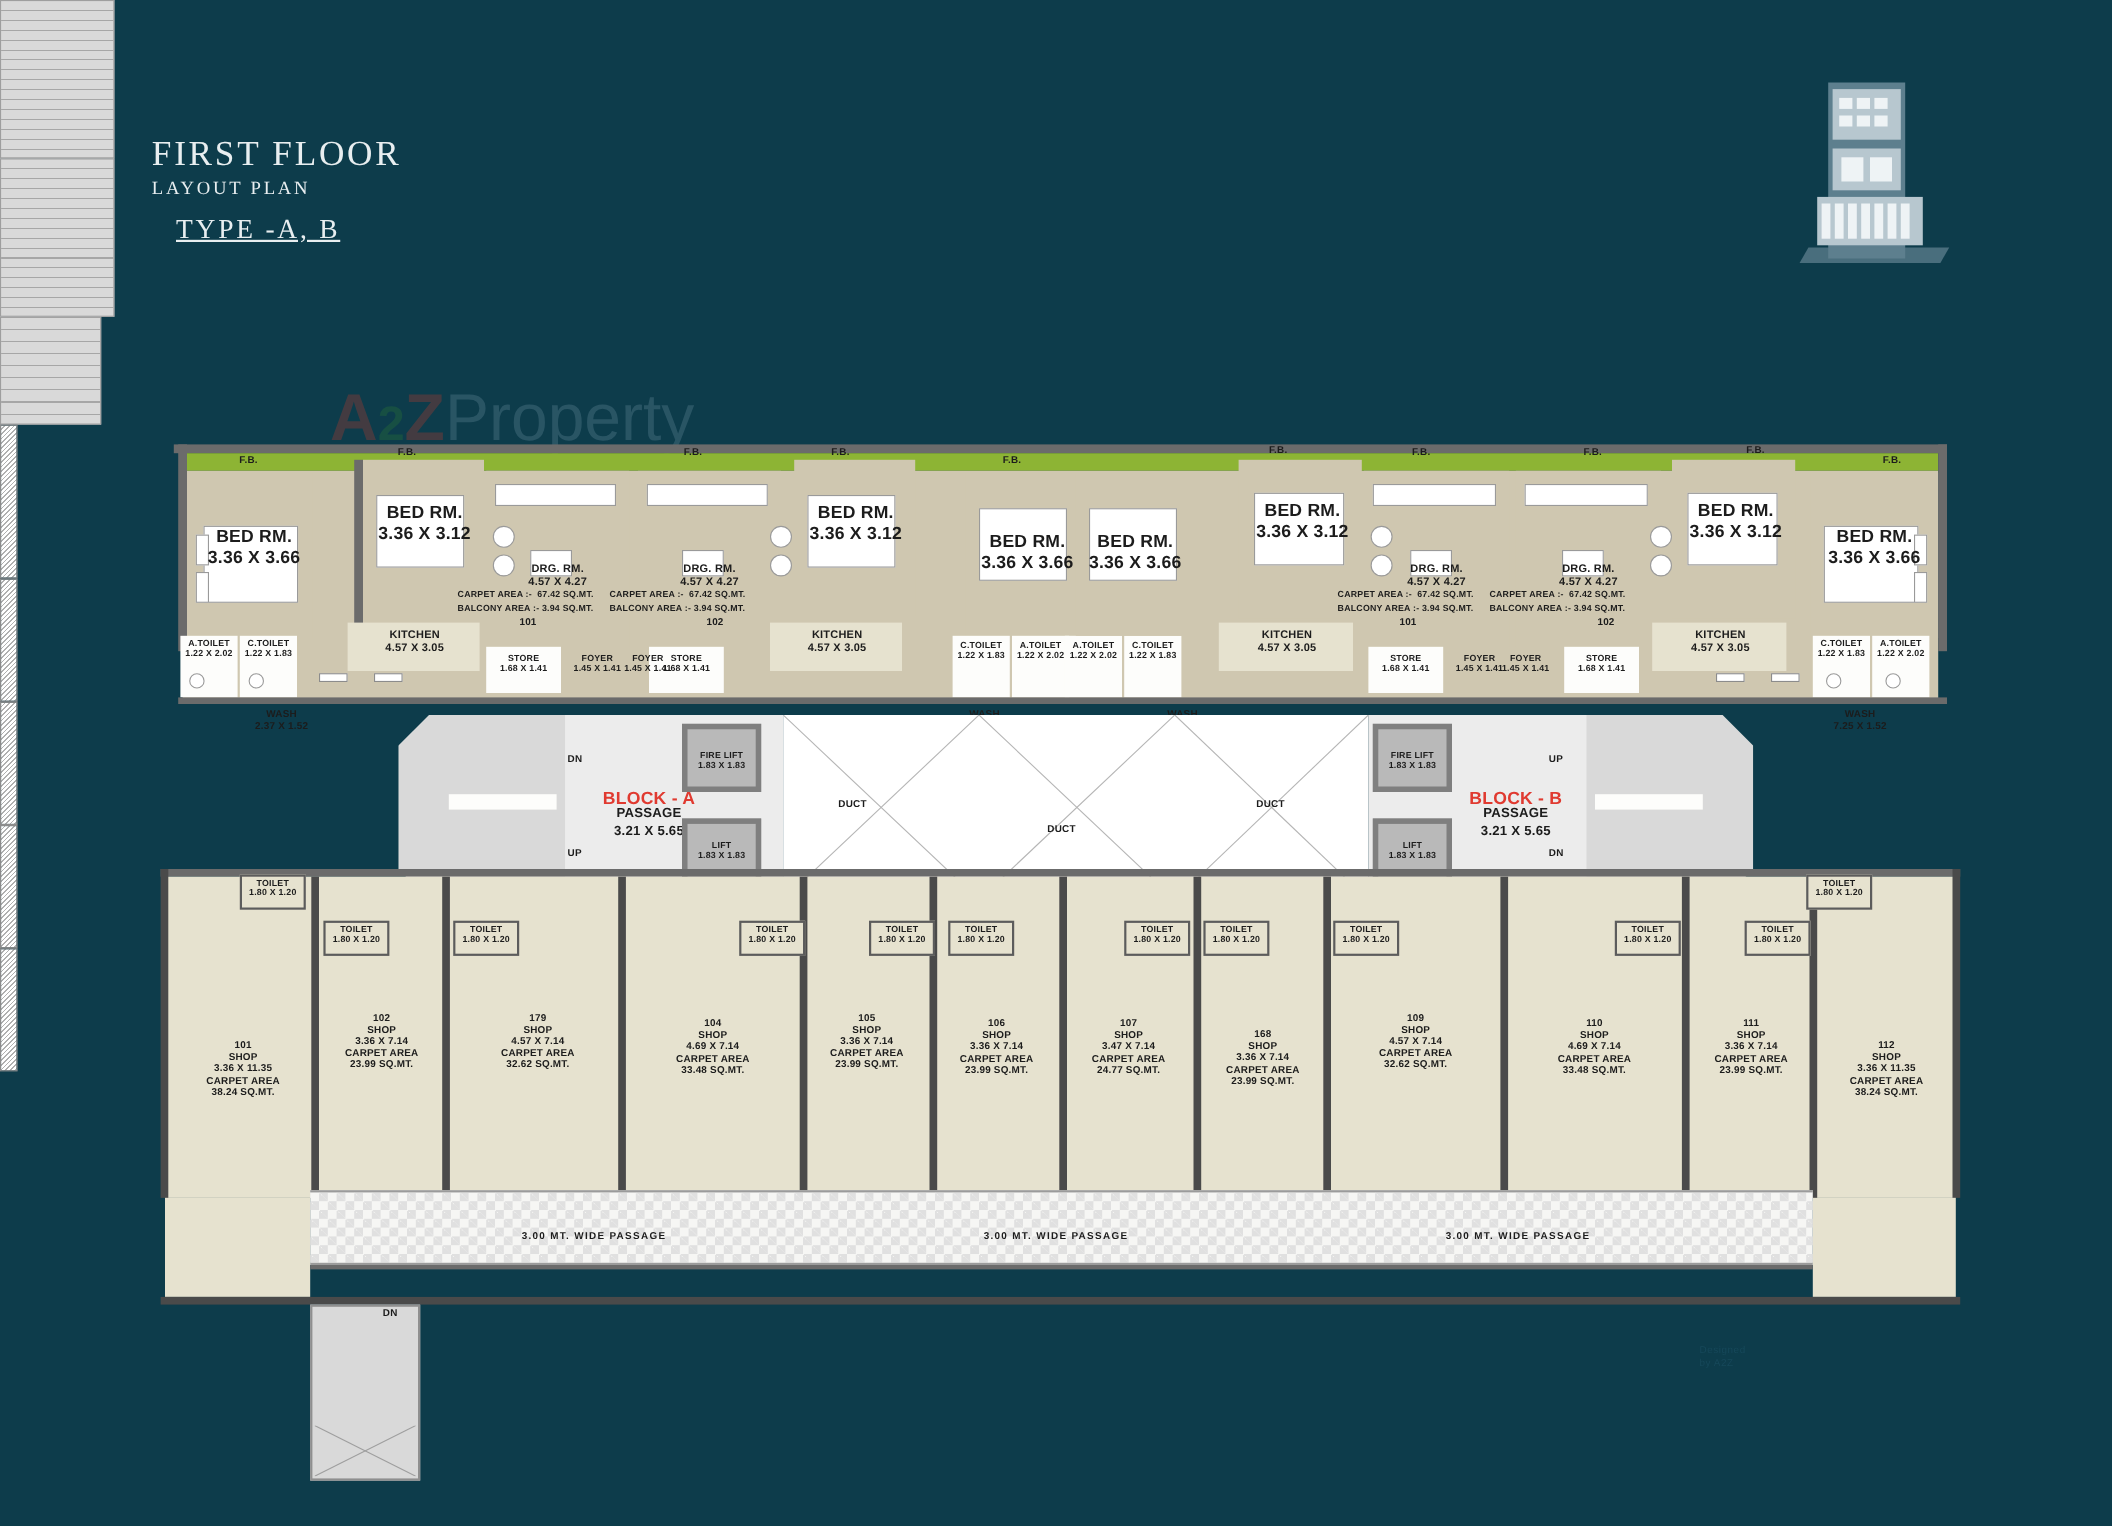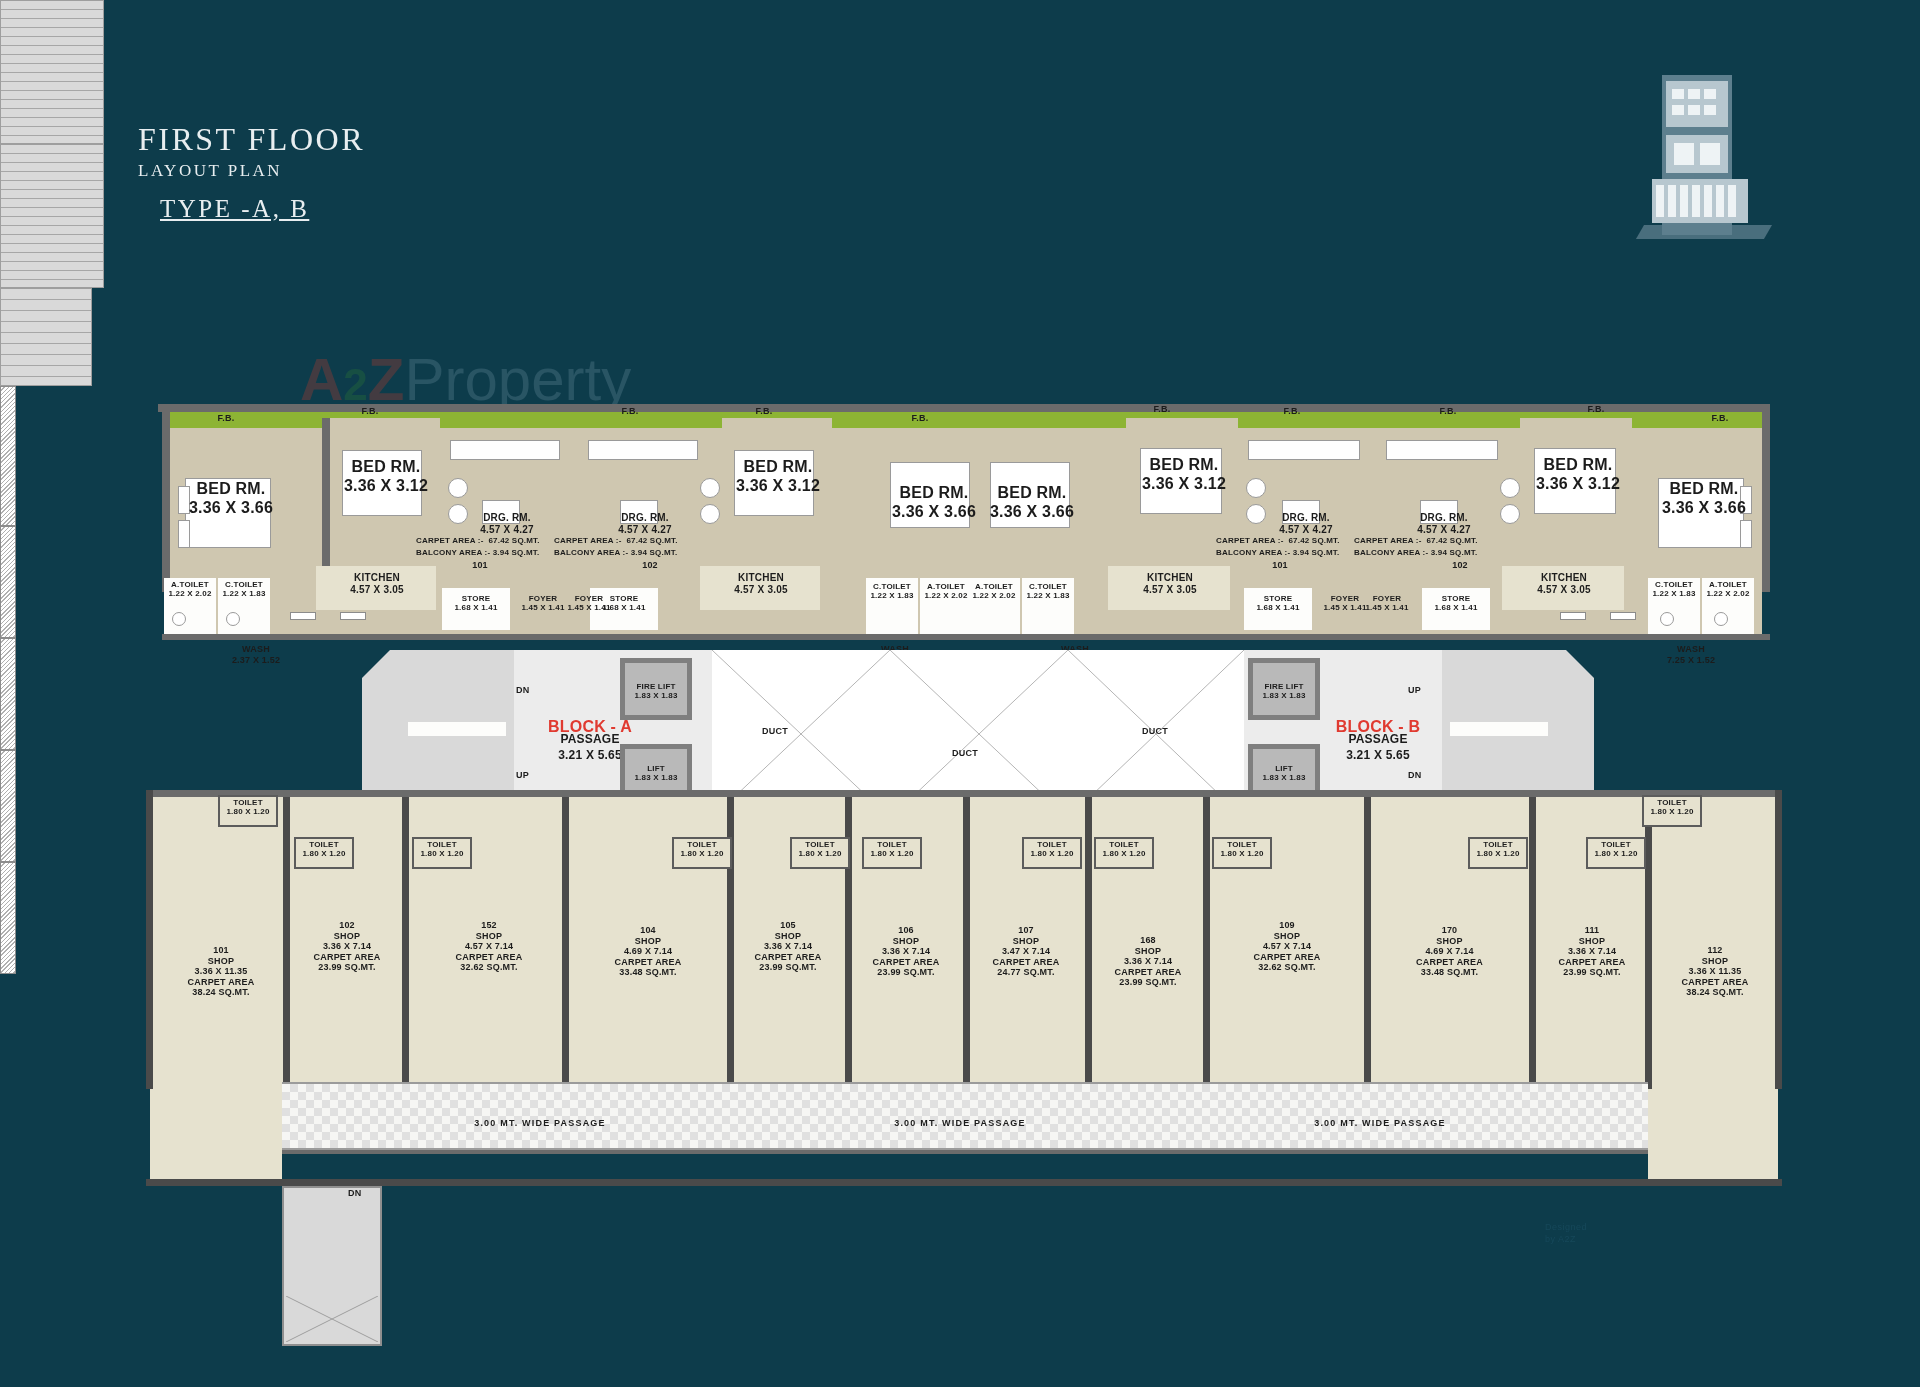--- a/index.html
+++ b/index.html
@@ -535,42 +535,42 @@
     <span>TOILET</span><br><span>1.80 X 1.20</span>
   </div>
 
   <div class="lbl s9" style="left:160px;top:945px;width:122px;">
     <span>101</span><br><span>SHOP</span><br><span>3.36 X 11.35</span><br><span>CARPET AREA</span><br><span>38.24 SQ.MT.</span>
   </div>
   <div class="lbl s9" style="left:288px;top:920px;width:118px;">
     <span>102</span><br><span>SHOP</span><br><span>3.36 X 7.14</span><br><span>CARPET AREA</span><br><span>23.99 SQ.MT.</span>
   </div>
   <div class="lbl s9" style="left:415px;top:920px;width:148px;">
-    <span>152</span><br><span>SHOP</span><br><span>4.57 X 7.14</span><br><span>CARPET AREA</span><br><span>32.62 SQ.MT.</span>
+    <span>179</span><br><span>SHOP</span><br><span>4.57 X 7.14</span><br><span>CARPET AREA</span><br><span>32.62 SQ.MT.</span>
   </div>
   <div class="lbl s9" style="left:572px;top:925px;width:152px;">
     <span>104</span><br><span>SHOP</span><br><span>4.69 X 7.14</span><br><span>CARPET AREA</span><br><span>33.48 SQ.MT.</span>
   </div>
   <div class="lbl s9" style="left:732px;top:920px;width:112px;">
     <span>105</span><br><span>SHOP</span><br><span>3.36 X 7.14</span><br><span>CARPET AREA</span><br><span>23.99 SQ.MT.</span>
   </div>
   <div class="lbl s9" style="left:850px;top:925px;width:112px;">
     <span>106</span><br><span>SHOP</span><br><span>3.36 X 7.14</span><br><span>CARPET AREA</span><br><span>23.99 SQ.MT.</span>
   </div>
   <div class="lbl s9" style="left:970px;top:925px;width:112px;">
     <span>107</span><br><span>SHOP</span><br><span>3.47 X 7.14</span><br><span>CARPET AREA</span><br><span>24.77 SQ.MT.</span>
   </div>
   <div class="lbl s9" style="left:1092px;top:935px;width:112px;">
     <span>168</span><br><span>SHOP</span><br><span>3.36 X 7.14</span><br><span>CARPET AREA</span><br><span>23.99 SQ.MT.</span>
   </div>
   <div class="lbl s9" style="left:1212px;top:920px;width:150px;">
     <span>109</span><br><span>SHOP</span><br><span>4.57 X 7.14</span><br><span>CARPET AREA</span><br><span>32.62 SQ.MT.</span>
   </div>
   <div class="lbl s9" style="left:1372px;top:925px;width:155px;">
-    <span>170</span><br><span>SHOP</span><br><span>4.69 X 7.14</span><br><span>CARPET AREA</span><br><span>33.48 SQ.MT.</span>
+    <span>110</span><br><span>SHOP</span><br><span>4.69 X 7.14</span><br><span>CARPET AREA</span><br><span>33.48 SQ.MT.</span>
   </div>
   <div class="lbl s9" style="left:1538px;top:925px;width:108px;">
     <span>111</span><br><span>SHOP</span><br><span>3.36 X 7.14</span><br><span>CARPET AREA</span><br><span>23.99 SQ.MT.</span>
   </div>
   <div class="lbl s9" style="left:1654px;top:945px;width:122px;">
     <span>112</span><br><span>SHOP</span><br><span>3.36 X 11.35</span><br><span>CARPET AREA</span><br><span>38.24 SQ.MT.</span>
   </div>
 
   <div class="abs checker" style="left:282px;top:1082px;width:1366px;height:68px;border-top:2px solid #9b9b9b;border-bottom:2px solid #9b9b9b;"></div>
   <div class="lbl s9" style="left:400px;top:1118px;width:280px;letter-spacing:1.2px;">

